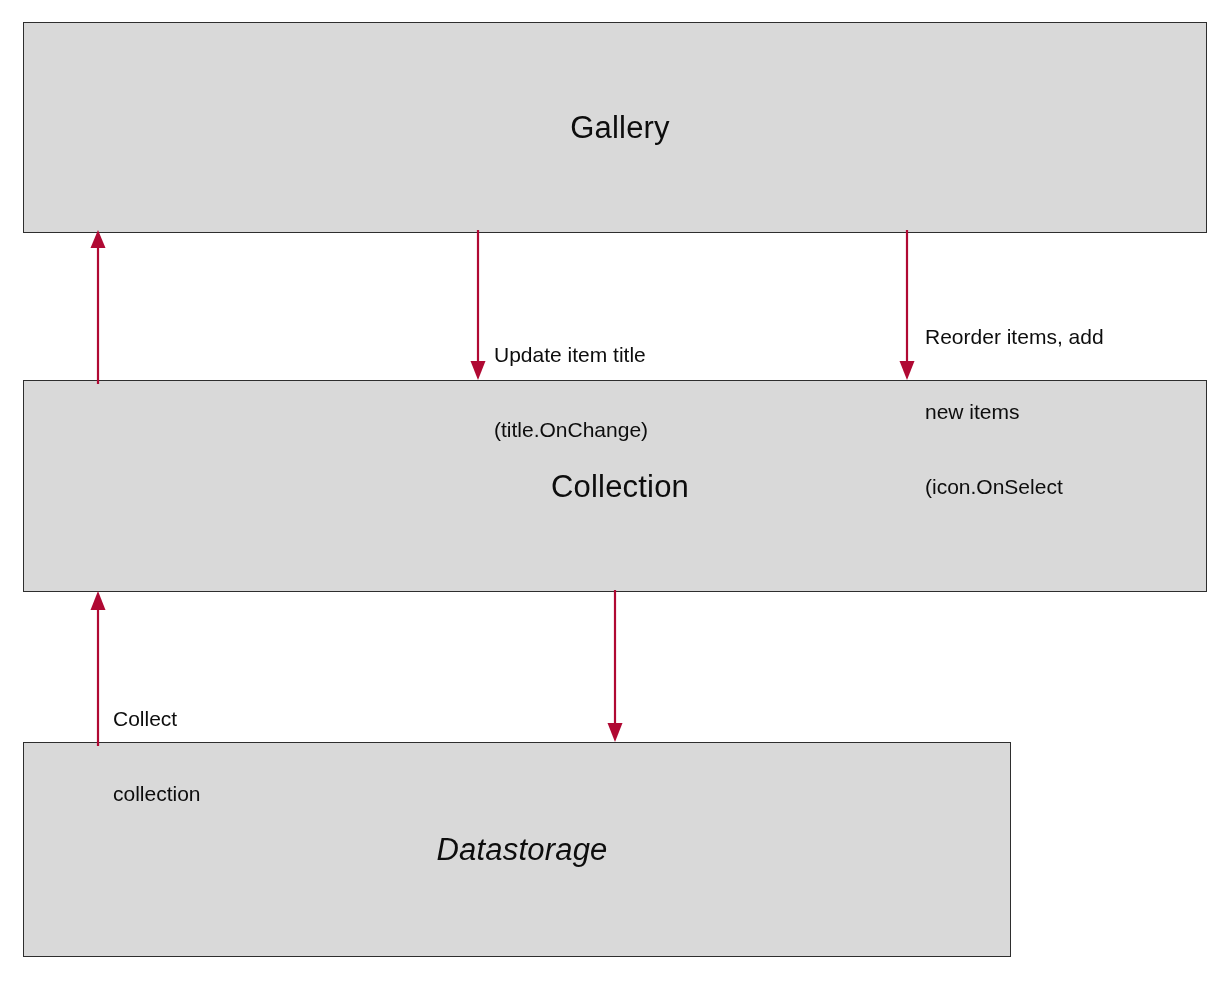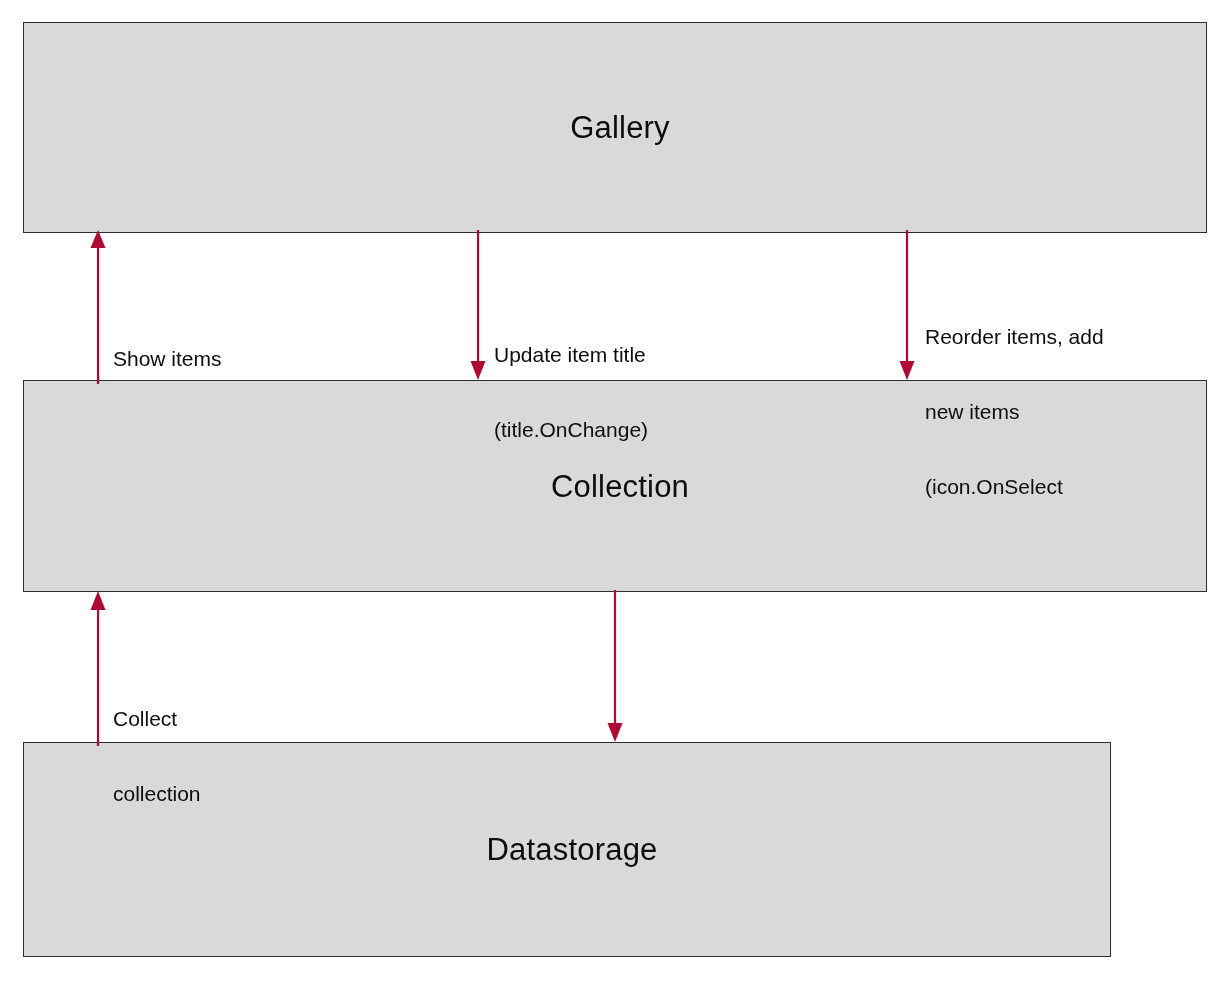--- a/index.html
+++ b/index.html
@@ -35,21 +35,21 @@
     font-size: 31px;
     line-height: 1;
     color: #0d0d0d;
     font-weight: 400;
     letter-spacing: 0.2px;
     white-space: nowrap;
   }
 
   #node-gallery     { left: 23px; top: 22px;  width: 1184px; height: 211px; }
   #node-collection  { left: 23px; top: 380px; width: 1184px; height: 212px; }
-  #node-datastorage { left: 23px; top: 742px; width: 1088px; height: 215px; }
+  #node-datastorage { left: 23px; top: 742px; width: 988px; height: 215px; font-style: italic; }
 
   
   .arrow {
     position: absolute;
     pointer-events: none;
   }
   .arrow svg { display: block; overflow: visible; }
 
   
   .edge-label {
@@ -107,23 +107,20 @@
     </svg>
   </div>
 
   <div class="arrow" style="left:601px; top:590px; width:28px; height:156px;">
     <svg width="28" height="156" viewBox="0 0 28 156">
       <line x1="14" y1="0" x2="14" y2="136" stroke="#b00933" stroke-width="2.2"></line>
       <polygon points="14,152 21.5,133 6.5,133" fill="#b00933"></polygon>
     </svg>
   </div>
 
-  <div class="edge-label" style="left:113px; top:296px;">
-    <span class="line">Show items</span>
-  </div>
 
   <div class="edge-label" style="left:925px; top:274px;">
     <span class="line">Reorder items, add</span>
     <span class="line">new items</span>
     <span class="line">(icon.OnSelect</span>
   </div>
 
   <div class="edge-label" style="left:494px; top:292px;">
     <span class="line">Update item title</span>
     <span class="line">(title.OnChange)</span>

